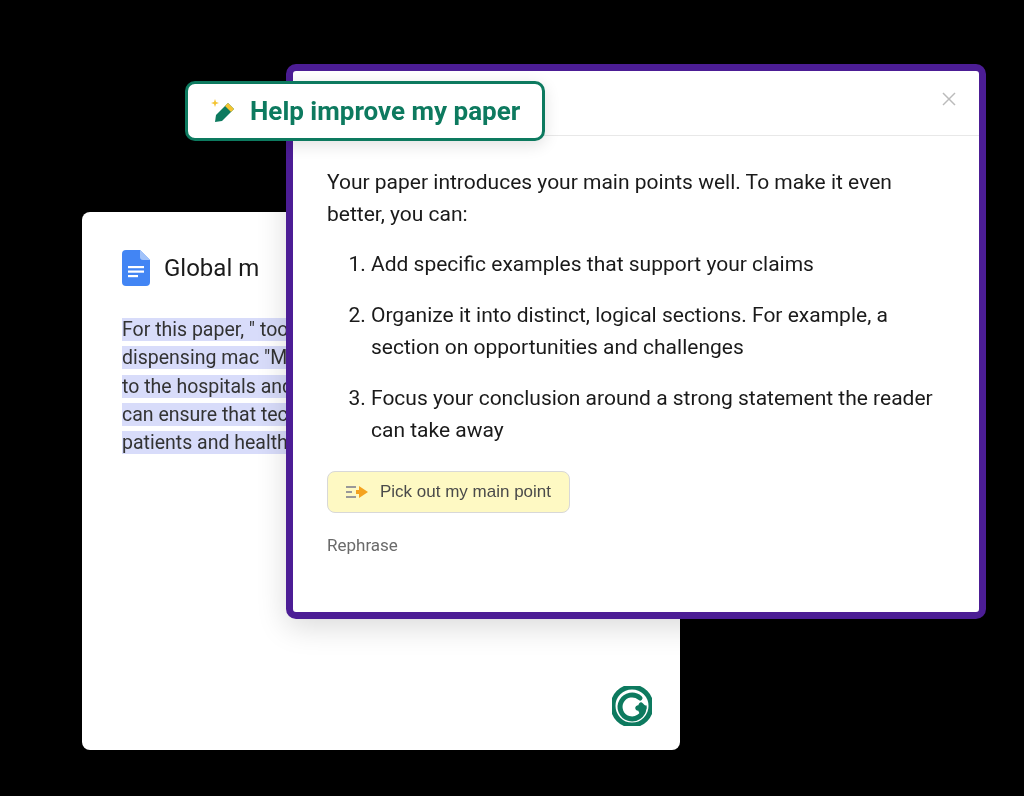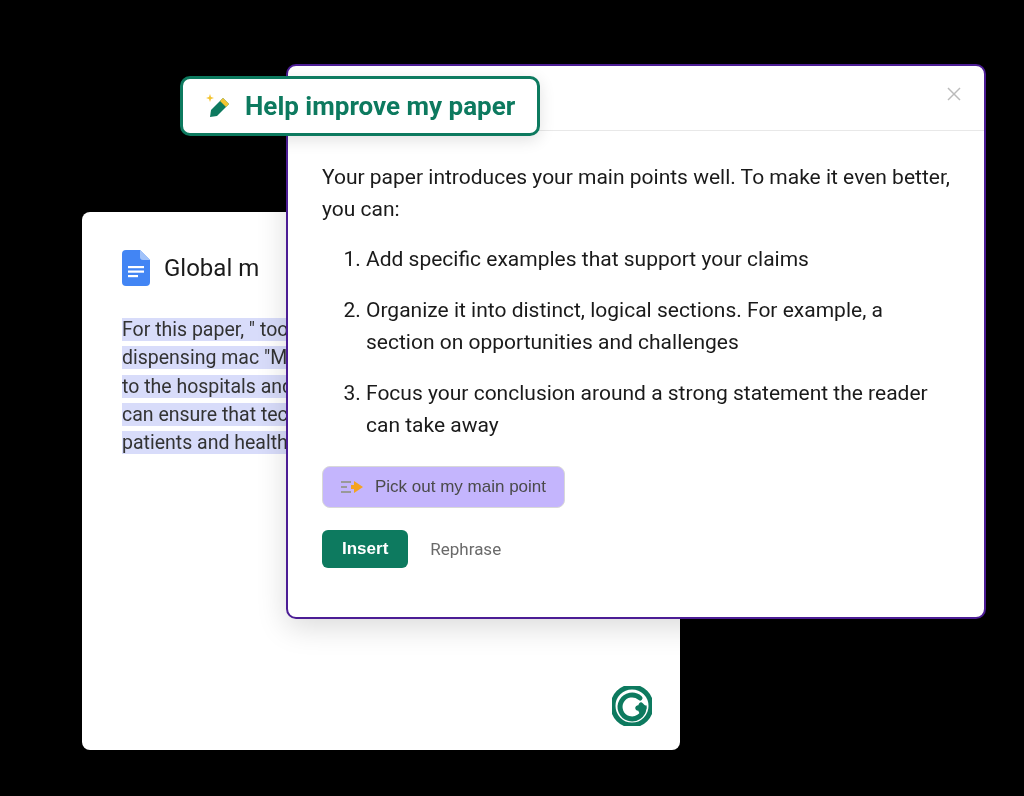--- a/index.html
+++ b/index.html
@@ -60,21 +60,21 @@
       height: 40px;
     }
     .assistant-panel {
       position: absolute;
       left: 286px;
       top: 64px;
       width: 700px;
       height: 555px;
       background: #fff;
       border-radius: 10px;
-      border: 2px solid #4c1d95;
+      border: 7px solid #4c1d95;
       box-shadow: 0 8px 30px rgba(0,0,0,0.15);
     }
     .panel-top-divider {
       position: absolute;
       top: 64px;
       left: 0;
       right: 0;
       height: 1px;
       background: #e8e8e8;
     }
@@ -133,21 +133,21 @@
     }
     .suggestions li {
       margin-bottom: 2px;
       margin-top: 18px;
     }
     .pick-button {
       display: inline-flex;
       align-items: center;
       gap: 12px;
       padding: 10px 18px;
-      background: #c4b5fd;
+      background: #fef9c3;
       border: 1px solid #d8d8d8;
       border-radius: 8px;
       font-size: 17px;
       color: #4a4a4a;
       cursor: pointer;
       margin-bottom: 22px;
     }
     .pick-icon {
       width: 22px;
       height: 18px;
@@ -226,17 +226,16 @@
     <button class="pick-button">
       <svg class="pick-icon" viewBox="0 0 22 18">
         <rect x="0" y="3" width="10" height="2" fill="#999"></rect>
         <rect x="0" y="8" width="6" height="2" fill="#999"></rect>
         <rect x="0" y="13" width="10" height="2" fill="#999"></rect>
         <path d="M22 9l-9-6v4h-3v4h3v4z" fill="#f4a320"></path>
       </svg>
       <span>Pick out my main point</span>
     </button>
     <div class="action-row">
-      <button class="insert-btn">Insert</button>
       <span class="rephrase-link">Rephrase</span>
     </div>
   </div>
 </div>
 
 </body></html>

